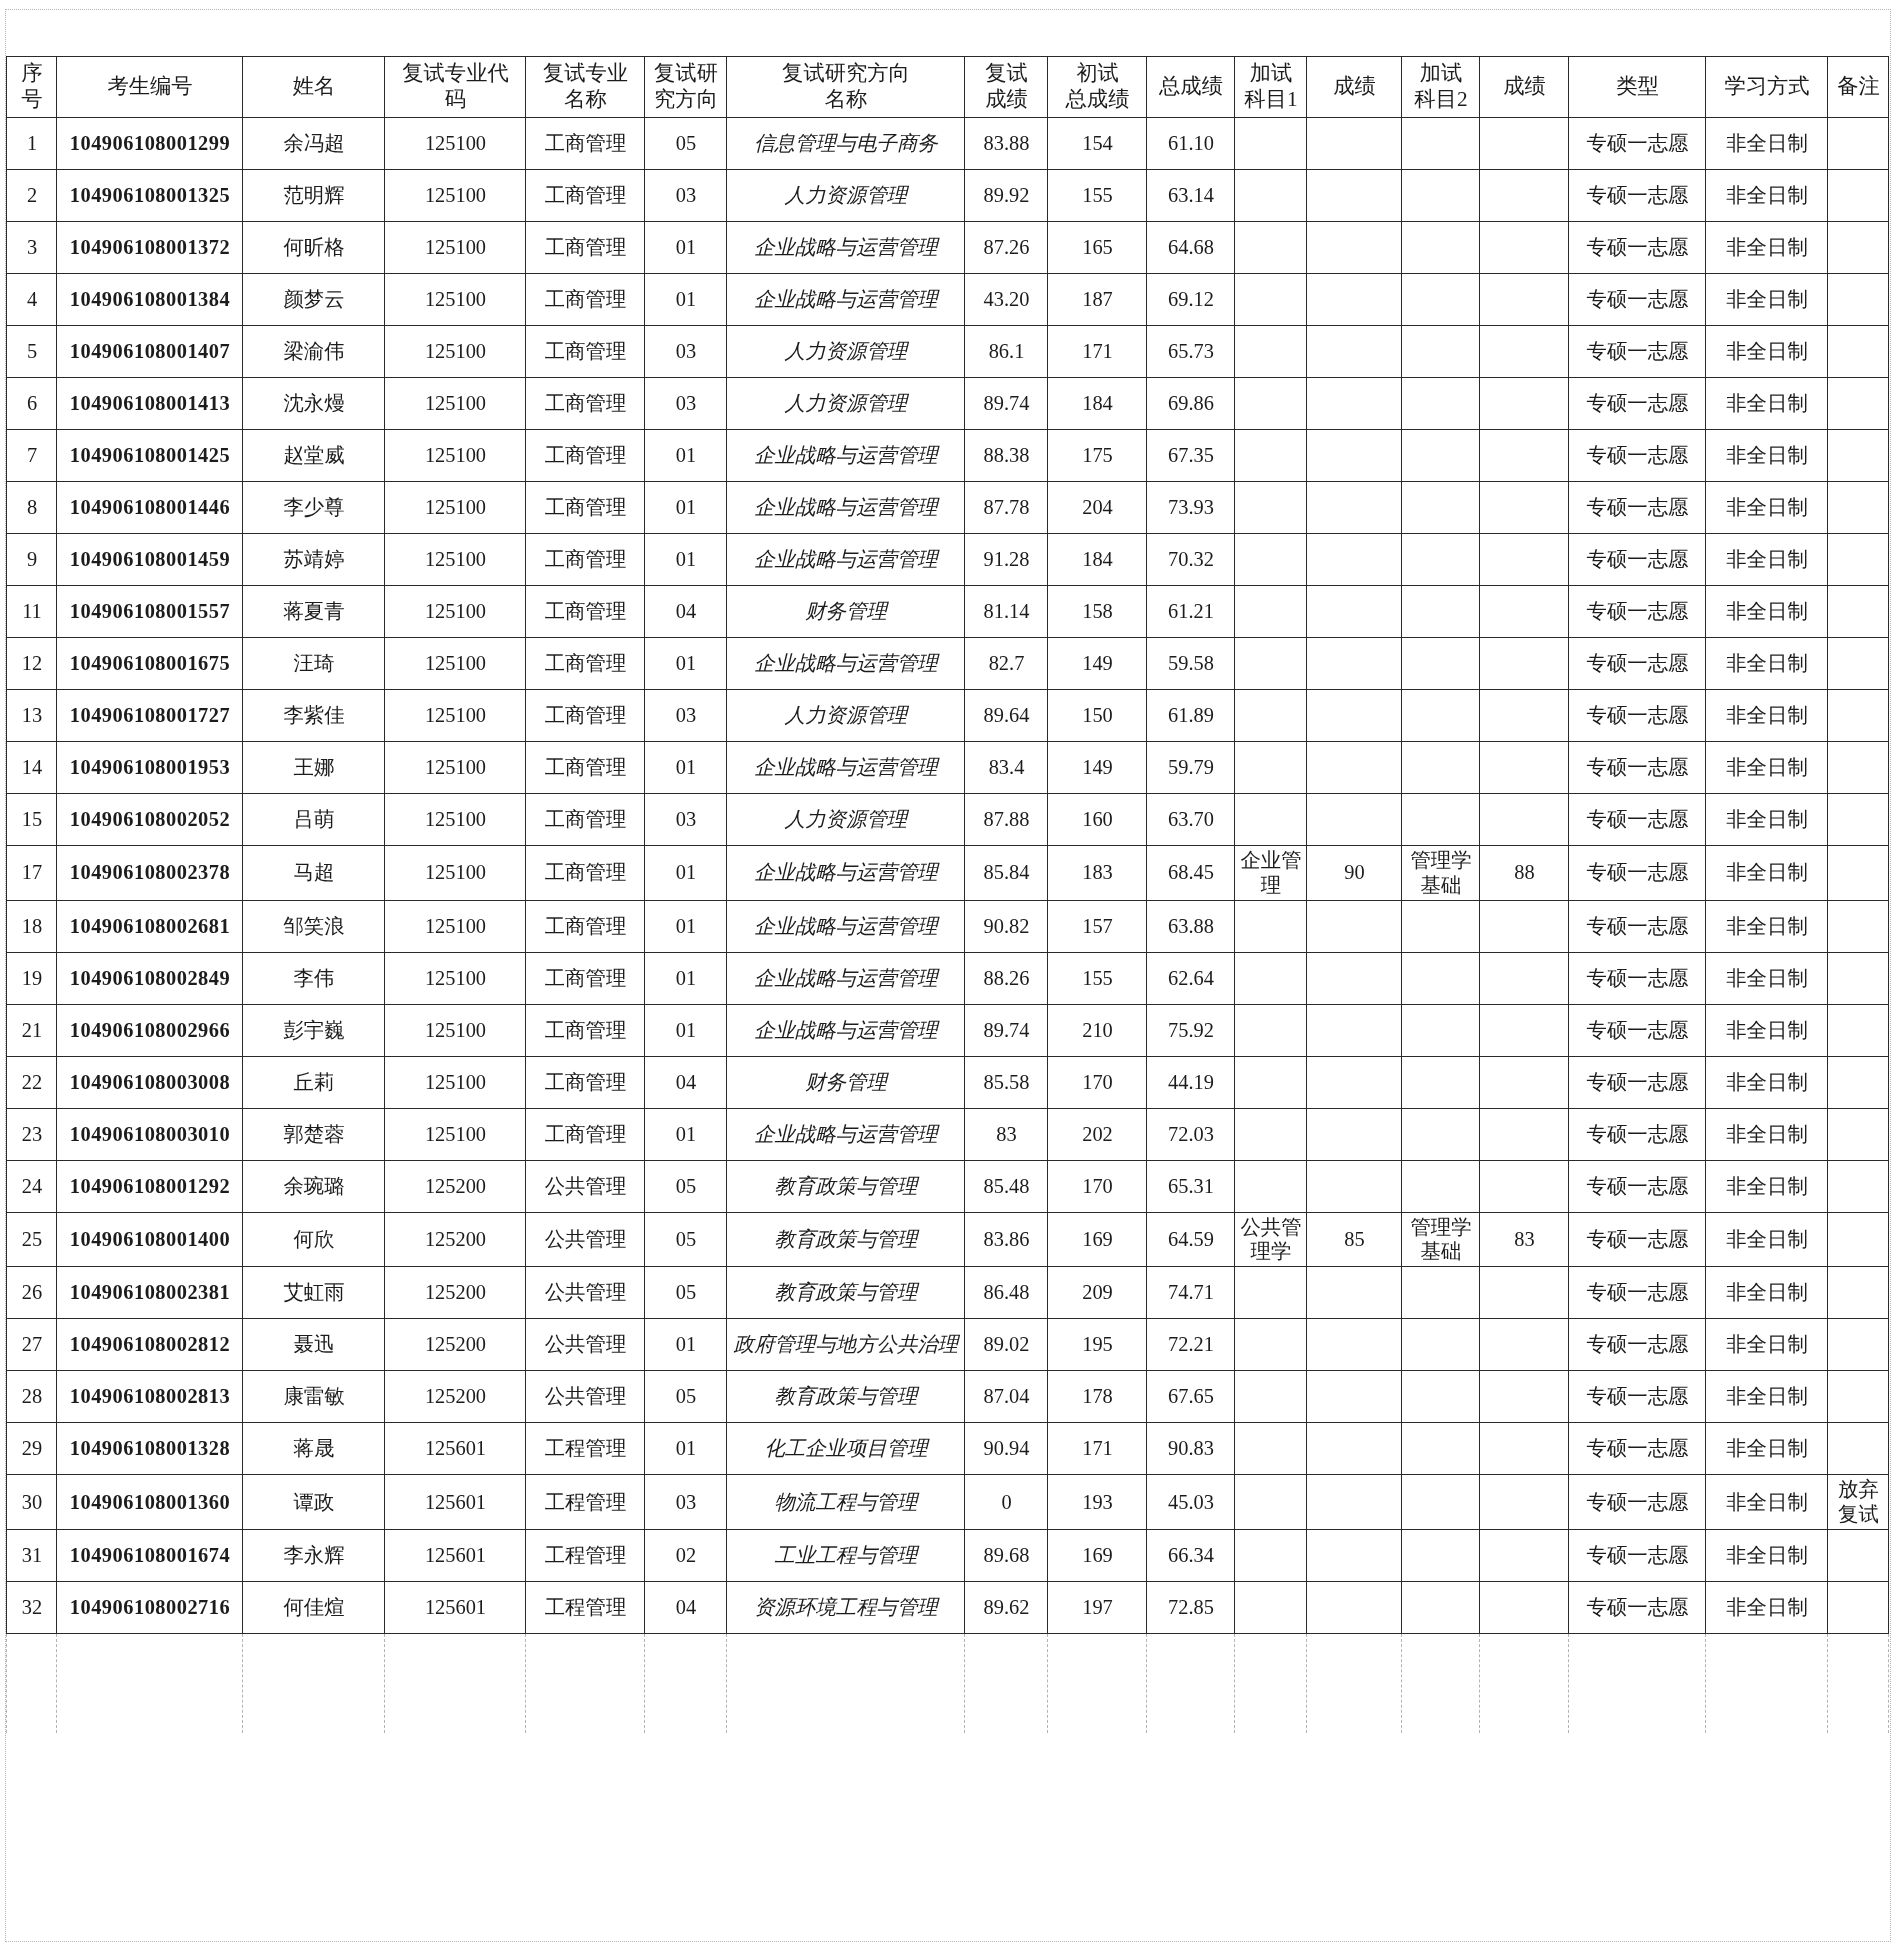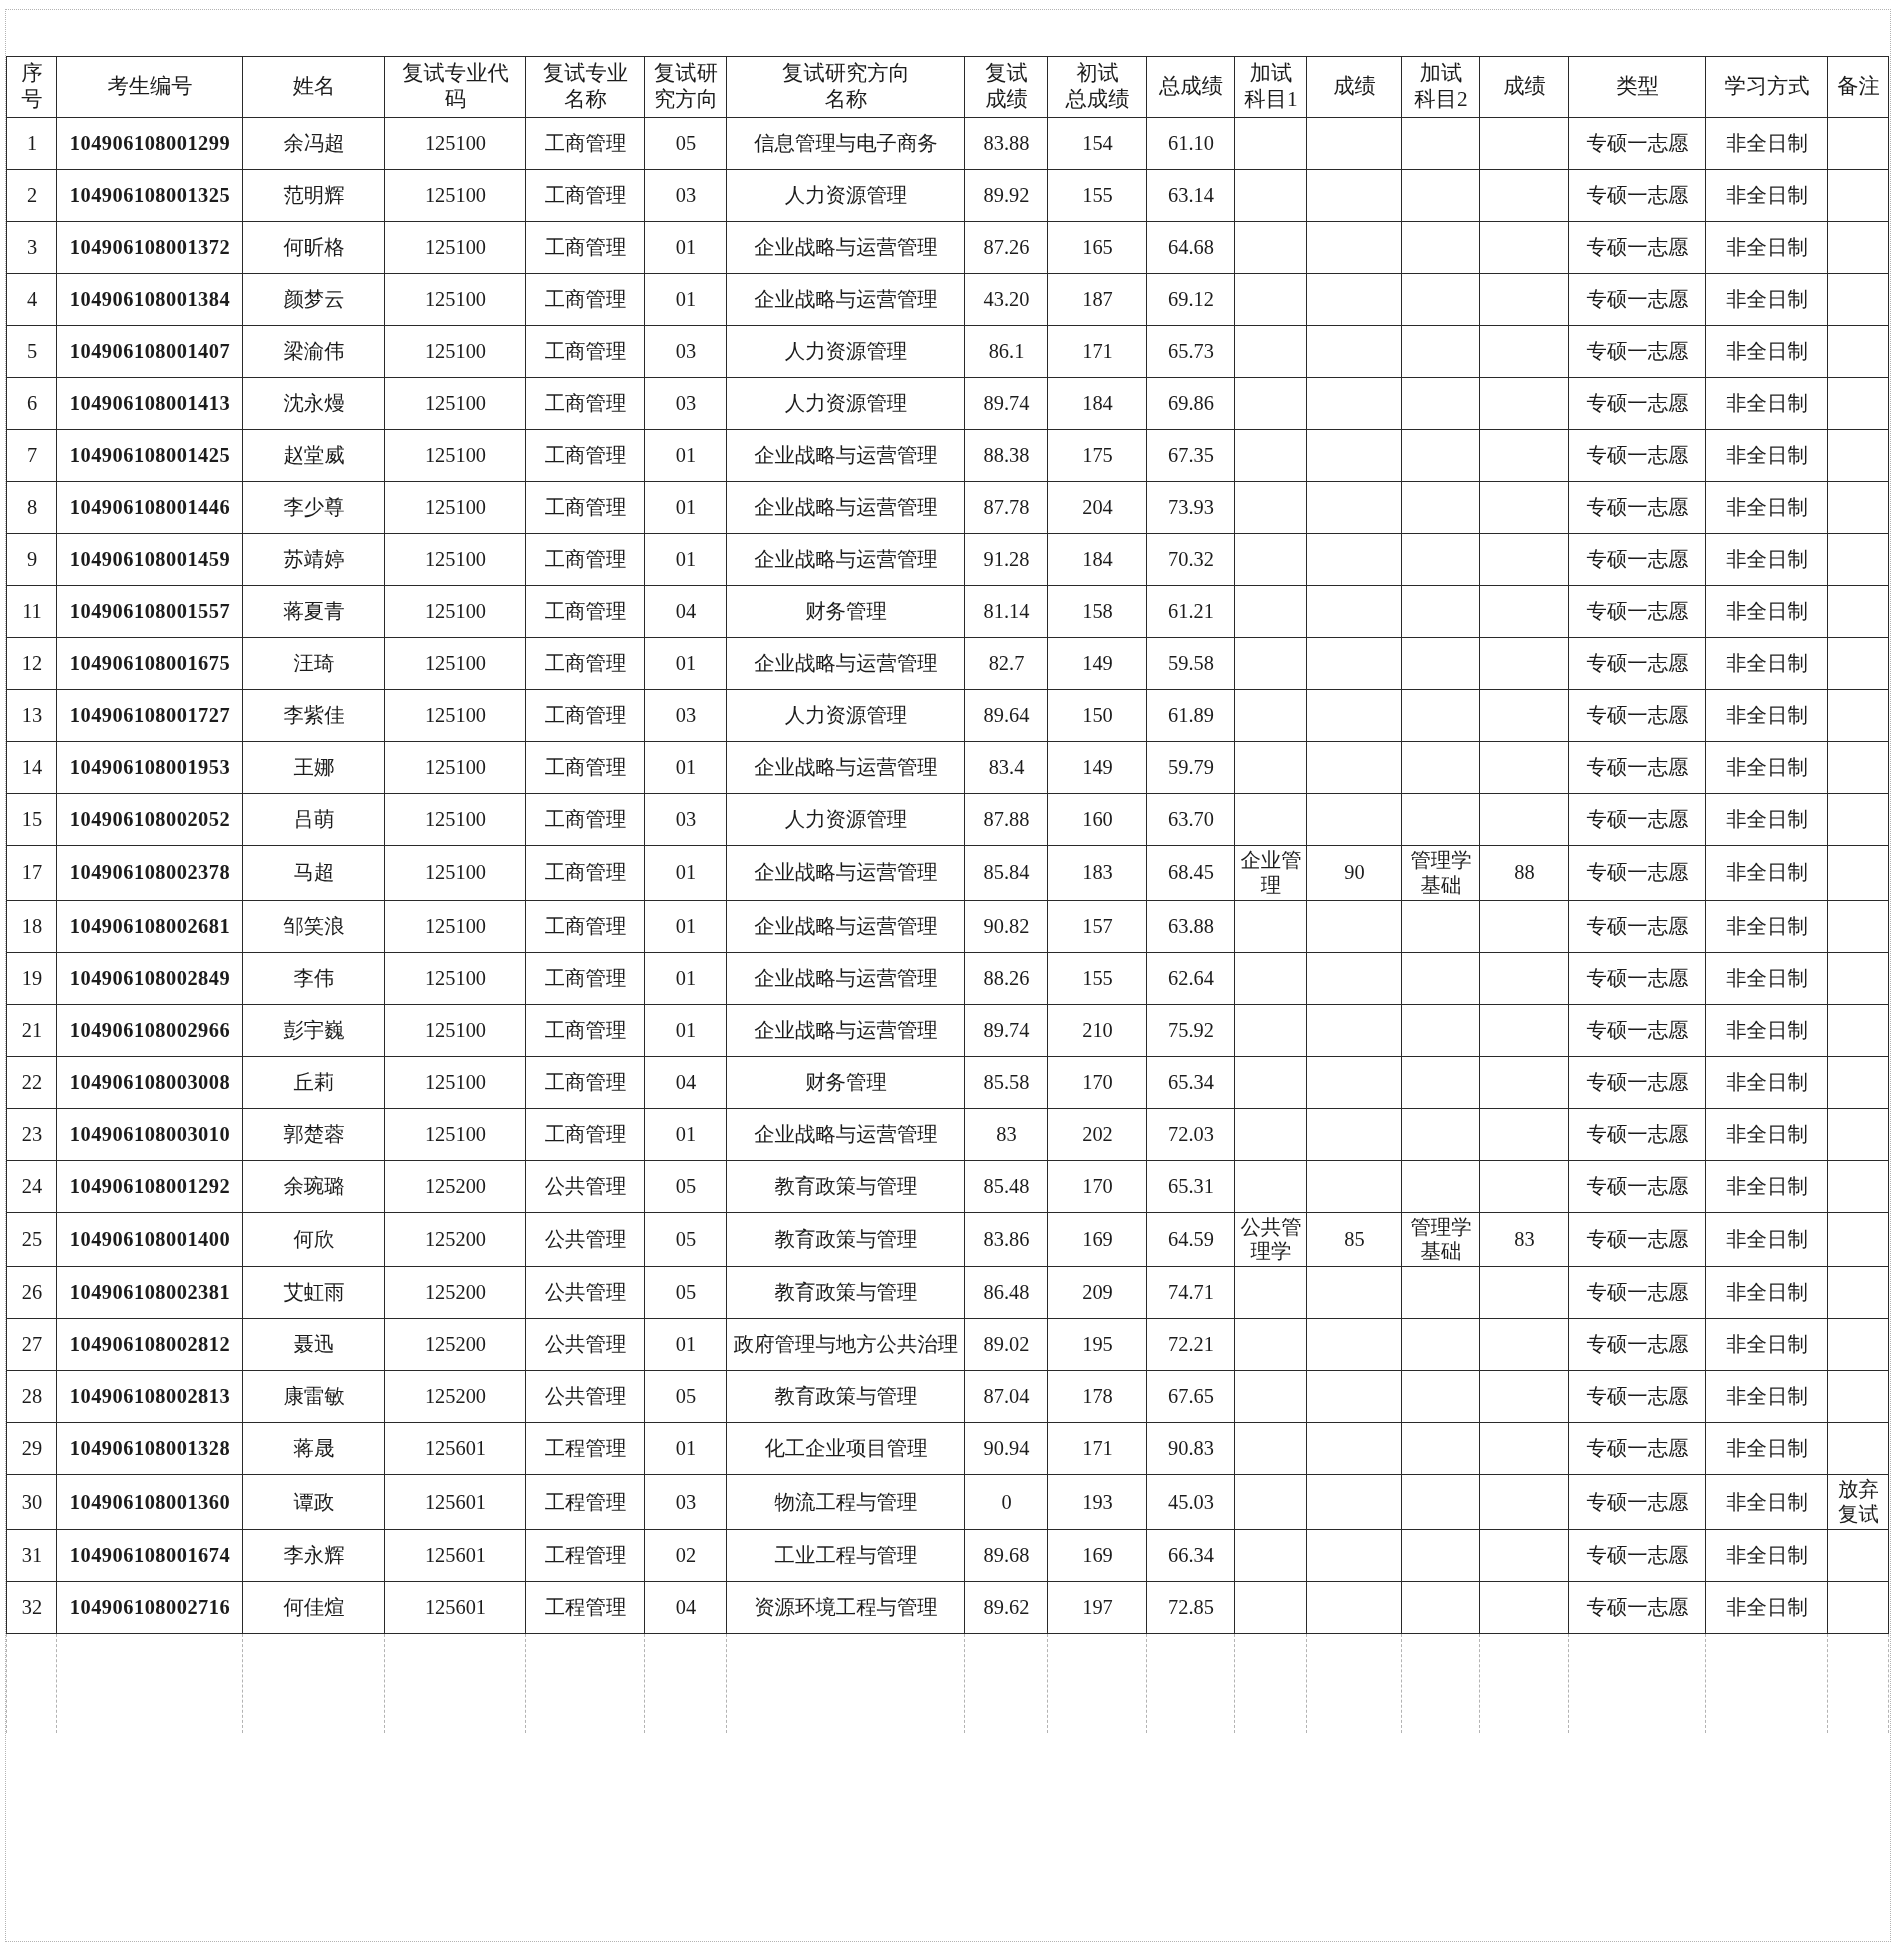--- a/index.html
+++ b/index.html
@@ -43,21 +43,21 @@
     font-weight: normal;
   }
   thead th {
     height: 56px;
     font-size: 21.3px;
     white-space: pre-line;
   }
   tbody tr.data-row {
     height: 52px;
   }
-  td.c-direction_name { white-space: nowrap; }
+  td.c-direction_name { white-space: nowrap; font-style: italic; }
   td.c-candidate_id { letter-spacing: 0.5px; font-weight: bold; }
   
   tr.ghost-row { height: 100px; }
   tr.ghost-row td {
     border-top: 1.9px solid #2a2a2a;
     border-left: 0.9px dashed #b3b3b3;
     border-right: 0.9px dashed #b3b3b3;
     border-bottom: 0;
   }
 </style>
@@ -462,21 +462,21 @@
           <tr class="data-row">
             <td class="c-index">22</td>
             <td class="c-candidate_id">104906108003008</td>
             <td class="c-name">丘莉</td>
             <td class="c-major_code">125100</td>
             <td class="c-major_name">工商管理</td>
             <td class="c-direction_code">04</td>
             <td class="c-direction_name">财务管理</td>
             <td class="c-retest_score">85.58</td>
             <td class="c-initial_total">170</td>
-            <td class="c-total_score">65.34</td>
+            <td class="c-total_score">44.19</td>
             <td class="c-extra_subject1"></td>
             <td class="c-extra_score1"></td>
             <td class="c-extra_subject2"></td>
             <td class="c-extra_score2"></td>
             <td class="c-type">专硕一志愿</td>
             <td class="c-study_mode">非全日制</td>
             <td class="c-remark"></td>
           </tr>
           <tr class="data-row">
             <td class="c-index">23</td>

